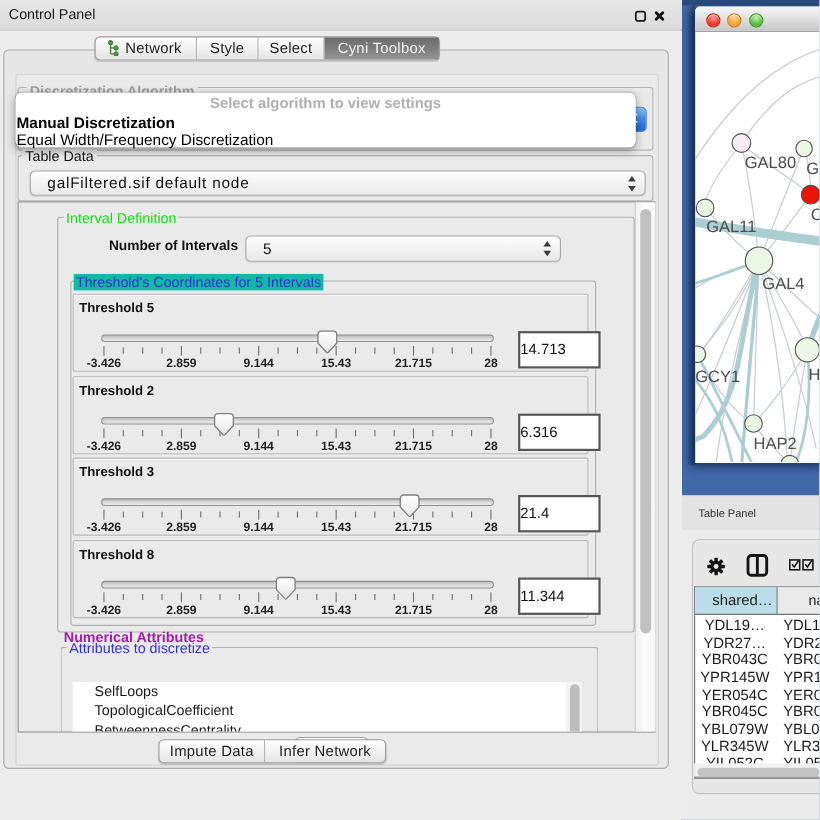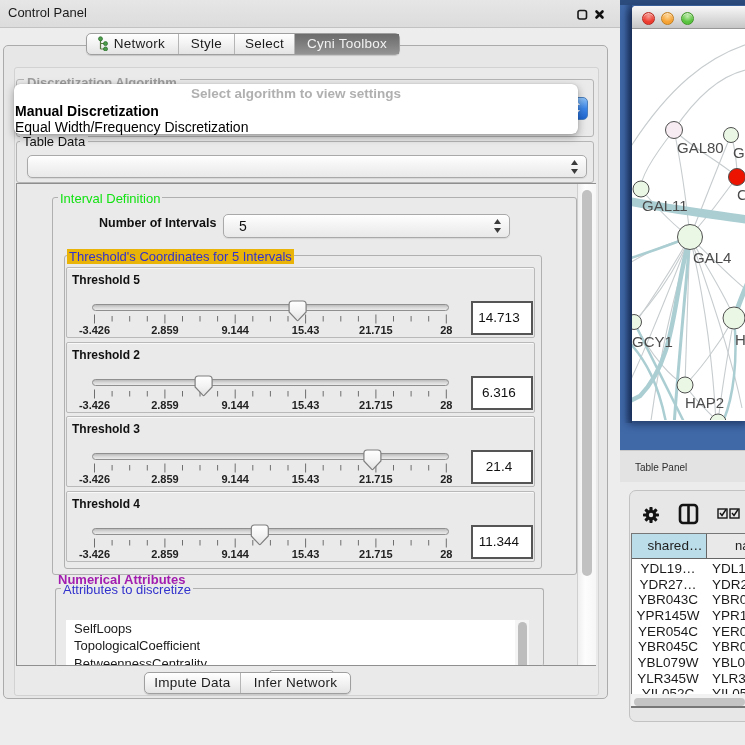--- a/index.html
+++ b/index.html
@@ -12,21 +12,21 @@
 .arrows{position:absolute;right:7px;top:50%;width:9px;height:16px;margin-top:-8px;}
 .seg{position:absolute;height:20px;border:1px solid #9f9f9f;border-radius:5px;
  background:linear-gradient(#ffffff,#f1f1f1 55%,#e4e4e4);display:flex;box-shadow:0 1px 1px rgba(0,0,0,0.15);}
 .seg .s{font-size:13.5px;letter-spacing:0.25px;color:#1c1c1c;line-height:20px;text-align:center;border-right:1px solid #b5b5b5;
  white-space:nowrap;}
 .seg .s:last-child{border-right:none;}
 .seg .dark{background:linear-gradient(#6c6c6c,#7e7e7e 50%,#949494);color:#f2f2f2;}
 .tpanel{position:absolute;left:66px;width:467px;height:69px;border:1px solid #b9b9b9;border-radius:2px;box-shadow:inset 0 1px 0 rgba(255,255,255,.7);}
 .ttitle{position:absolute;left:5px;top:5px;font-size:12px;font-weight:bold;color:#111;}
 .vbox{position:absolute;left:404px;top:33px;width:52px;height:30px;background:#fff;border:2px solid #555;
- font-size:13.5px;color:#111;text-align:center;line-height:30px;padding-right:6px;}
+ font-size:13.5px;color:#111;text-align:left;line-height:30px;padding-right:19px;}
 </style></head><body>
 
 <div class="abs" style="left:619px;top:0;width:126px;height:745px;background:#4069a8;"></div>
 <div class="abs" style="left:619px;top:0;width:126px;height:5px;background:#2c4c7e;"></div>
 <div class="abs" style="left:624px;top:5px;width:8px;height:418px;background:linear-gradient(90deg,#4069a8,#2a4a7d);"></div>
 <div class="abs" style="left:632px;top:6px;width:120px;height:415px;border-radius:4px 0 0 0;
  box-shadow:-4px 3px 9px rgba(5,15,45,0.55);background:#fff;"></div>
 <div class="abs" style="left:632px;top:6px;width:113px;height:22px;border-radius:4px 0 0 0;
  background:linear-gradient(#f7f7f7,#d3d3d3 75%,#c6c6c6);border-bottom:1px solid #989898;"></div>
 <div class="abs" style="left:641.5px;top:11.5px;width:11px;height:11px;border-radius:50%;
@@ -176,40 +176,41 @@
 <div class="abs" style="left:24px;top:75px;font-size:13px;font-weight:bold;color:#9d9d9d;background:#eaeaea;padding:0 3px;">Discretization Algorithm</div>
 <div class="abs" style="left:565px;top:97px;width:21px;height:21px;border-radius:0 5px 5px 0;
  background:linear-gradient(#8ec2f7,#3d86e8 50%,#1f66d0);border:1px solid #4a7ebc;"></div>
 <svg class="abs" style="left:571px;top:99px;" width="10" height="17" viewBox="0 0 10 17">
 <path d="M 5 1 L 9 6 L 1 6 Z" fill="#fff"></path>
     <path d="M 5 16 L 9 11 L 1 11 Z" fill="#fff"></path>
   </svg>
 <div class="gbox" style="left:16px;top:141px;width:576px;height:40px;border-color:#b5b5b5;"></div>
 <div class="abs" style="left:20px;top:134px;font-size:13px;color:#111;background:#eaeaea;padding:0 3px;">Table Data</div>
 <div class="combo" style="left:27px;top:155px;width:558px;height:21px;">
+<div class="txt" style="line-height:21px;">galFiltered.sif default node</div>
 <svg class="arrows" width="9" height="16" viewBox="0 0 9 16">
 <path d="M 4.5 1 L 8 6 L 1 6 Z" fill="#3a3a3a"></path>
       <path d="M 4.5 15 L 8 10 L 1 10 Z" fill="#3a3a3a"></path>
     </svg>
 </div>
 <div class="abs" style="left:16px;top:183px;width:578px;height:481px;background:#eaeaea;border:1px solid #8f8f8f;"></div>
 <div class="abs" style="left:577px;top:184px;width:18px;height:481px;background:linear-gradient(90deg,#efefef,#fdfdfd 40%,#f6f6f6);border-left:1px solid #cfcfcf;"></div>
 <div class="abs" style="left:582px;top:190px;width:10px;height:386px;border-radius:5px;background:#c1c1c1;"></div>
 <div class="gbox" style="left:52px;top:197px;width:523px;height:376px;border-color:#b0b0b0;"></div>
 <div class="abs" style="left:58px;top:191px;font-size:13px;color:#12e212;background:#eaeaea;padding:0 2px;">Interval Definition</div>
 <div class="abs" style="left:99px;top:216px;font-size:12.5px;font-weight:bold;color:#111;">Number of Intervals</div>
 <div class="combo" style="left:223px;top:214px;width:285px;height:22px;">
 <div class="txt" style="line-height:22px;">5</div>
 <svg class="arrows" width="9" height="16" viewBox="0 0 9 16">
 <path d="M 4.5 1 L 8 6 L 1 6 Z" fill="#3a3a3a"></path>
       <path d="M 4.5 15 L 8 10 L 1 10 Z" fill="#3a3a3a"></path>
     </svg>
 </div>
 <div class="gbox" style="left:64px;top:255px;width:476px;height:312px;border-color:#b0b0b0;"></div>
-<div class="abs" style="left:67px;top:249px;font-size:13px;color:#3232cd;background:#eab308;padding:0 2px;">Threshold's Coordinates for 5 Intervals</div>
+<div class="abs" style="left:67px;top:249px;font-size:13px;color:#3232cd;background:#14b8a6;padding:0 2px;">Threshold's Coordinates for 5 Intervals</div>
 <svg width="0" height="0" style="position:absolute">
     <defs>
 <linearGradient id="trackgrad" x1="0" y1="0" x2="0" y2="1">
 <stop offset="0" stop-color="#b5b5b5"></stop>
         <stop offset="0.5" stop-color="#d8d8d8"></stop>
         <stop offset="1" stop-color="#efefef"></stop>
       </linearGradient>
 <linearGradient id="thumbgrad" x1="0" y1="0" x2="0" y2="1">
 <stop offset="0" stop-color="#ffffff"></stop>
         <stop offset="0.55" stop-color="#f2f2f2"></stop>
@@ -331,21 +332,21 @@
         <text x="168.2" y="66" text-anchor="middle">9.144</text>
         <text x="238.6" y="66" text-anchor="middle">15.43</text>
         <text x="308.9" y="66" text-anchor="middle">21.715</text>
         <text x="379.3" y="66" text-anchor="middle">28</text>
       </g>
 <path transform="translate(305.4,33)" d="M -8.5 3.2 Q -8.5 0 -5.3 0 L 5.3 0 Q 8.5 0 8.5 3.2 L 8.5 11 L 0.8 19.2 Q 0 20 -0.8 19.2 L -8.5 11 Z" fill="url(#thumbgrad)" stroke="#7e7e7e" stroke-width="1.2"></path>
 </svg>
 <div class="vbox">21.4</div>
 </div>
 <div class="tpanel" style="top:491px;">
-<div class="ttitle">Threshold 4</div>
+<div class="ttitle">Threshold 8</div>
 <svg width="467" height="69" viewBox="0 0 467 69" style="position:absolute;left:0;top:0;">
 <defs></defs>
 <rect x="25.5" y="36.5" width="356" height="6" rx="3" fill="url(#trackgrad)" stroke="#8f8f8f" stroke-width="1"></rect>
 <g stroke="#6e6e6e" stroke-width="1">
         <line x1="27.5" y1="46.5" x2="27.5" y2="55.5"></line>
         <line x1="45.1" y1="48" x2="45.1" y2="53.5"></line>
         <line x1="62.7" y1="48" x2="62.7" y2="53.5"></line>
         <line x1="80.3" y1="48" x2="80.3" y2="53.5"></line>
         <line x1="97.9" y1="46.5" x2="97.9" y2="55.5"></line>
         <line x1="115.5" y1="48" x2="115.5" y2="53.5"></line>
@@ -375,21 +376,21 @@
       </g>
 <path transform="translate(192.8,33)" d="M -8.5 3.2 Q -8.5 0 -5.3 0 L 5.3 0 Q 8.5 0 8.5 3.2 L 8.5 11 L 0.8 19.2 Q 0 20 -0.8 19.2 L -8.5 11 Z" fill="url(#thumbgrad)" stroke="#7e7e7e" stroke-width="1.2"></path>
 </svg>
 <div class="vbox">11.344</div>
 </div>
 <div class="gbox" style="left:55px;top:588px;width:487px;height:77px;border-color:#b0b0b0;border-bottom:none;"></div>
 <div class="abs" style="left:61px;top:582px;font-size:13px;color:#3232cd;background:#eaeaea;padding:0 2px;">Attributes to discretize</div>
 <div class="abs" style="left:58px;top:572px;font-size:13px;font-weight:bold;color:#a21caf;">Numerical Attributes</div>
 <div class="abs" style="left:66px;top:620px;width:449px;height:45px;background:#fff;overflow:hidden;
  font-size:13px;color:#1a1a1a;line-height:17.3px;">
-    <div style="padding-left:8px;">SelfLoops<br>TopologicalCoefficient<br>BetweennessCentrality</div>
+    <div style="padding-left:20px;">SelfLoops<br>TopologicalCoefficient<br>BetweennessCentrality</div>
   </div>
 <div class="abs" style="left:515px;top:620px;width:14px;height:45px;background:#f5f5f5;"></div>
 <div class="abs" style="left:518px;top:622px;width:9px;height:43px;border-radius:5px 5px 0 0;background:#bdbdbd;"></div>
 <div class="abs" style="left:268px;top:670px;width:65px;height:20px;border:1px solid #9f9f9f;border-radius:5px;
  background:linear-gradient(#ffffff,#f0f0f0 55%,#e2e2e2);font-size:13px;color:#111;text-align:center;line-height:20px;
  box-shadow:0 1px 1px rgba(0,0,0,0.12);">Apply</div>
 <div class="seg" style="left:144px;top:672px;">
 <div class="s" style="width:95px;">Impute Data</div>
 <div class="s" style="width:109px;">Infer Network</div>
 </div>

